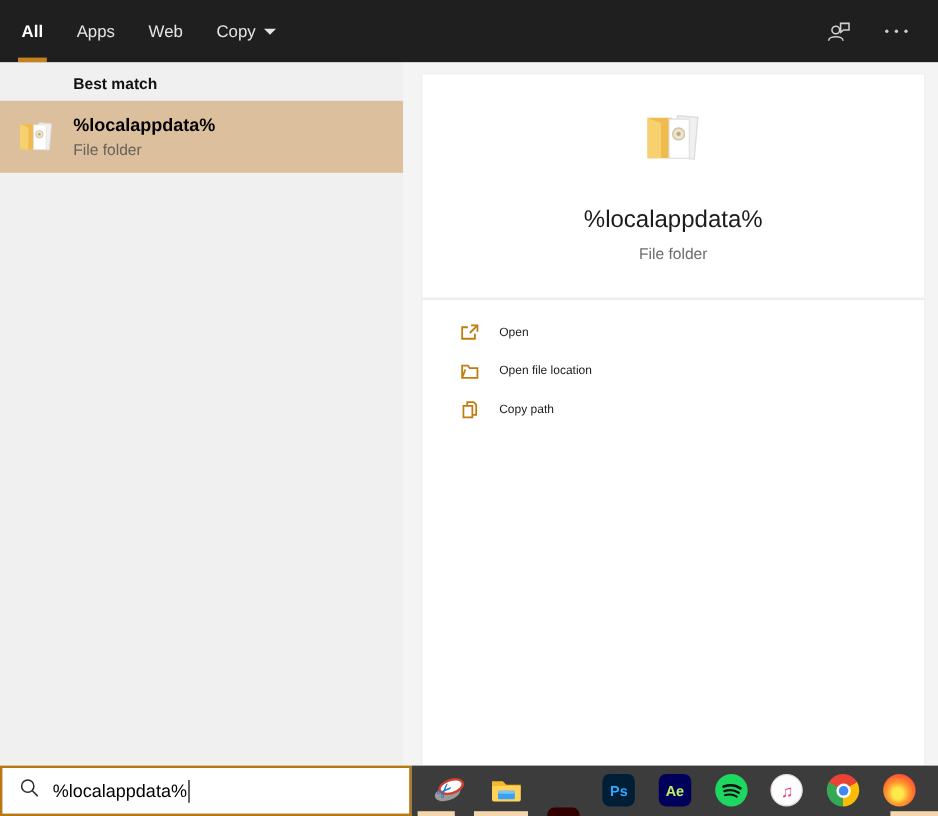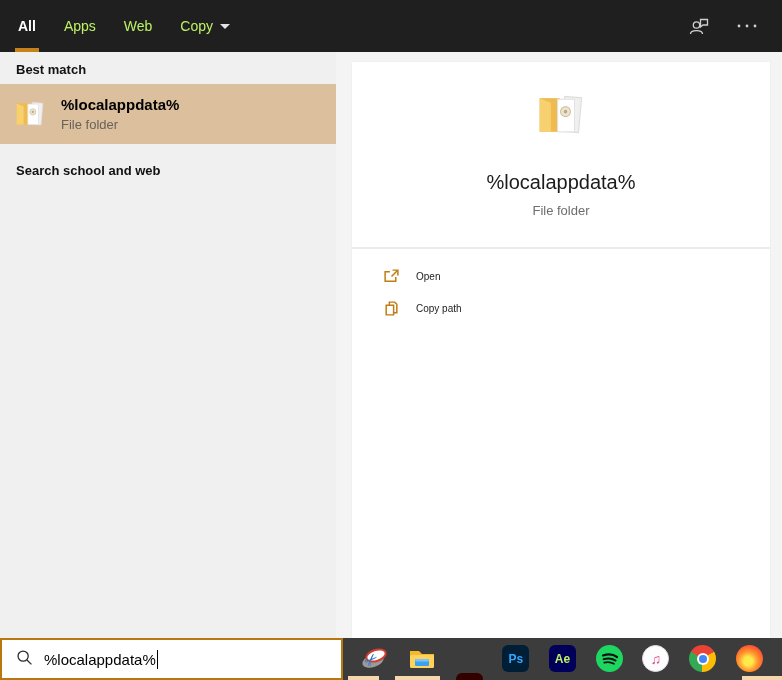--- a/index.html
+++ b/index.html
@@ -13,21 +13,21 @@
   
   .header {
     position:absolute; left:0; top:0; width:782px; height:52px;
     background:#1f1f1f; display:flex; align-items:stretch;
     padding:0 24px 0 18px;
     text-align:center;
   }
   .tabs { display:flex; align-items:stretch; gap:28px; }
   .tab {
     position:relative; display:flex; align-items:center;
-    color:#bef264; font-size:14px; cursor:pointer;
+    color:#e5e5e5; font-size:14px; cursor:pointer;
   }
   .tab.active { color:#ffffff; font-weight:bold; }
   .tab.active::after {
     content:""; position:absolute; left:-3px; right:-3px; bottom:0;
     height:4px; background:#c5811c;
   }
   .tab .caret {
     margin-left:7px; width:0; height:0;
     border-left:5px solid transparent; border-right:5px solid transparent;
     border-top:5px solid #e4e4e4;
@@ -36,20 +36,21 @@
   .hicon { display:flex; align-items:center; cursor:pointer; }
 
   
   .left-panel {
     position:absolute; left:0; top:52px; width:336px; height:586px;
     background:#f0f0f0;
   }
   .section-label {
     font-size:13px; font-weight:bold; color:#121212;
     padding:10px 16px 7px 16px;
+    margin-left:45px;
   }
   .best-match-item {
     height:60px; background:#dcbf9d; display:flex; align-items:center;
     padding-left:13px; cursor:pointer;
   }
   .bm-text { margin-left:14px; }
   .bm-title { font-size:15px; font-weight:bold; color:#000; }
   .bm-sub { font-size:13px; color:#68625a; margin-top:4px; }
   .web-section-label { padding-top:19px; }
   .suggestion-row {
@@ -217,21 +218,20 @@
         <circle cx="28" cy="21" r="4.4" fill="#eae4d8" stroke="#cfc49f"></circle>
         <circle cx="28" cy="21" r="1.6" fill="#c9a86a"></circle>
         <path fill="#f7d070" d="M5 9 L15 13 L15 39 L5 39 Z"></path>
       </svg>
       <div class="bm-text">
         <div class="bm-title">%localappdata%</div>
         <div class="bm-sub">File folder</div>
       </div>
     </div>
 
-    <div class="section-label web-section-label">Search school and web</div>
 
   </div>
 
   <div class="right-panel">
     <div class="preview-card">
       <div class="preview-head">
         <svg class="preview-folder" width="54" height="54" viewBox="0 0 48 48">
           <path fill="#efbb4e" d="M5 9 h18 v30 H5 z"></path>
           <rect x="26" y="8" width="15" height="31" fill="#f1f0ee" stroke="#dcdcdc" transform="rotate(5 33 23)"></rect>
           <rect x="21" y="10" width="15" height="29" fill="#ffffff" stroke="#e2e2e2"></rect>
@@ -252,20 +252,27 @@
         <div class="action-row">
           <svg width="17" height="17" viewBox="0 0 16 16" fill="none" stroke="#c17c10" stroke-width="1.4">
             <path d="M6.5 3.5 H2 v9 h10 V8.5"></path>
             <path d="M9 2 h5 v5"></path>
             <path d="M13.6 2.4 L8 8"></path>
           </svg>
           <span class="action-label">Open</span>
         </div>
         <div class="action-row">
           <svg width="17" height="17" viewBox="0 0 16 16" fill="none" stroke="#c17c10" stroke-width="1.4">
+            <path d="M2 3.5 h4.5 l1.5 2 h6 v7.5 H2 z"></path>
+            <path d="M2 13 L4.5 6.5"></path>
+          </svg>
+          <span class="action-label">Open file location</span>
+        </div>
+        <div class="action-row">
+          <svg width="17" height="17" viewBox="0 0 16 16" fill="none" stroke="#c17c10" stroke-width="1.4">
             <path d="M3 5 h7 v9 H3 z"></path>
             <path d="M6 5 V2 h5 l2 2 v8 h-3"></path>
           </svg>
           <span class="action-label">Copy path</span>
         </div>
       </div>
     </div>
   </div>
 
   <div class="search-bar">

